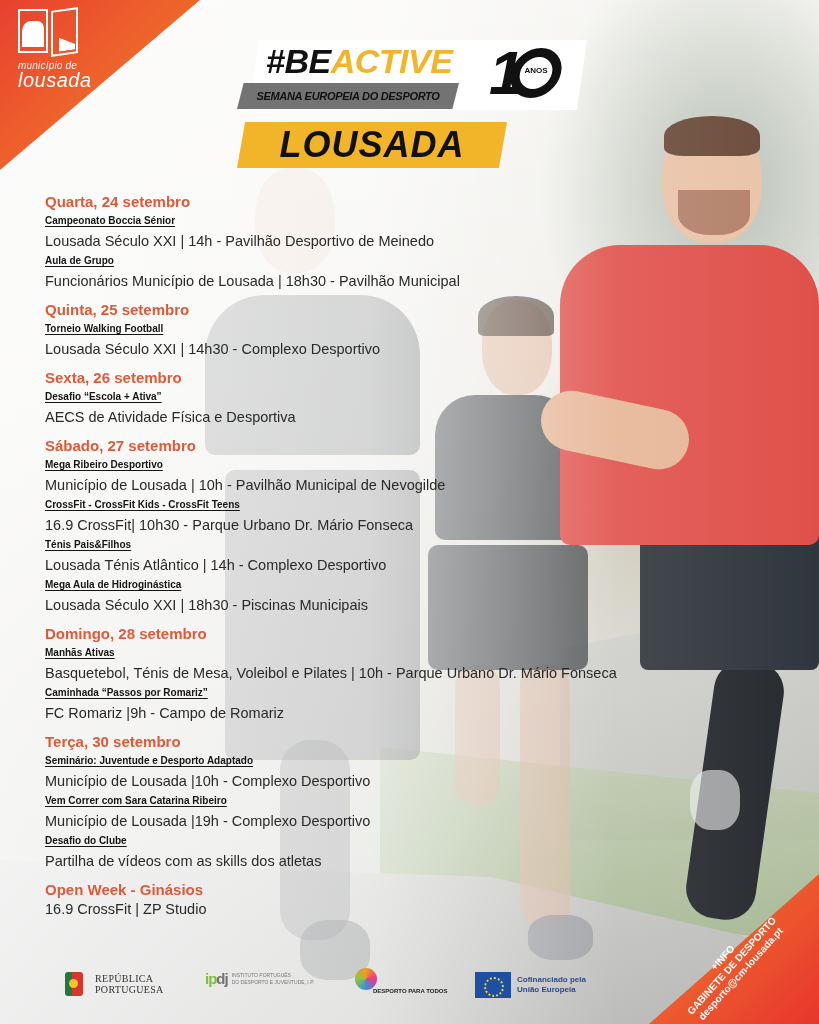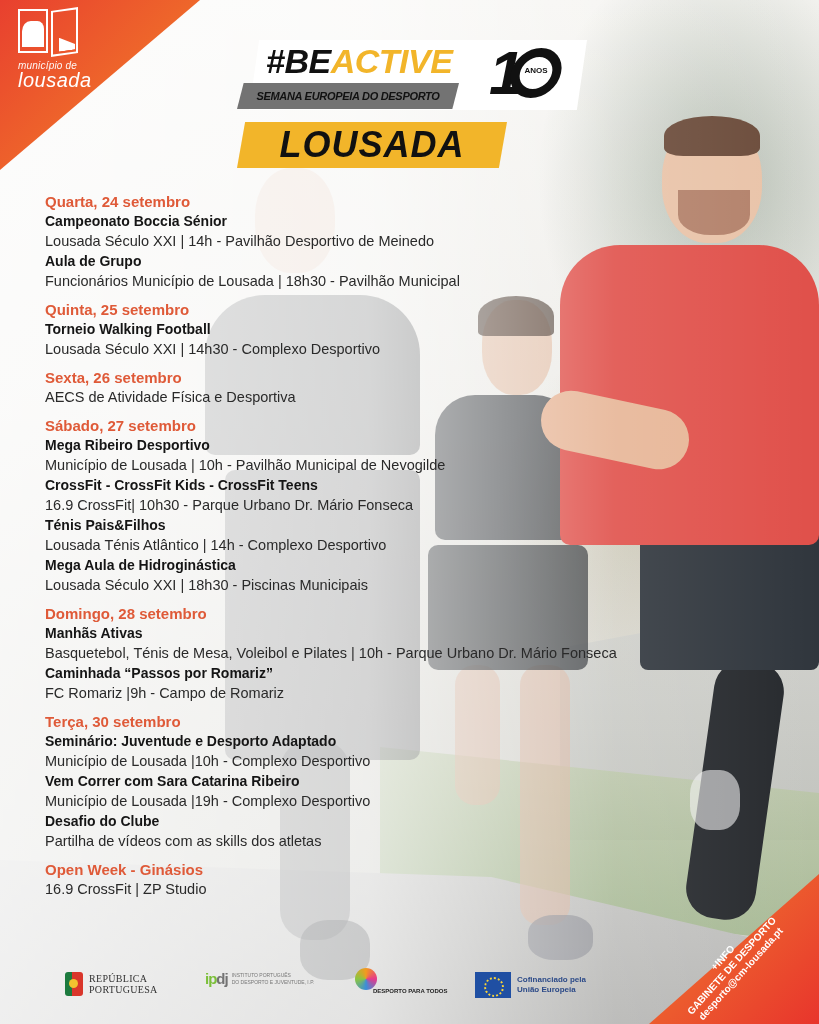--- a/index.html
+++ b/index.html
@@ -122,26 +122,26 @@
     }
     .lousada-bar span {
       display: block; text-align: center; font-size: 36px; font-weight: bold; font-style: italic;
       color: #111; line-height: 46px; letter-spacing: 1px;
     }
 
     
     .schedule { position: absolute; left: 45px; top: 192px; width: 680px; }
     .day { margin-bottom: 9px; }
     .day-title { color: #df5a38; font-weight: bold; font-size: 15px; line-height: 19px; }
-    .ev-title { color: #151515; font-weight: bold; font-size: 14px; line-height: 20px; text-underline-offset: 2px; }
+    .ev-title { color: #151515; font-weight: bold; font-size: 10px; line-height: 20px; text-decoration: underline; text-underline-offset: 2px; }
     .ev-detail { color: #2a2a2a; font-size: 14.5px; line-height: 20px; }
 
     
     .footer { position: absolute; left: 0; top: 962px; width: 819px; height: 50px; }
-    .rp { position: absolute; left: 65px; top: 10px; display: flex; align-items: center; gap: 6px; }
+    .rp { position: absolute; left: 65px; top: 10px; display: flex; align-items: center; gap: 12px; }
     .rp-flag { width: 18px; height: 24px; border-radius: 3px; background: linear-gradient(90deg, #1c7a3e 40%, #d9362b 40%); position: relative; }
     .rp-flag::after { content:""; position:absolute; left:4px; top:7px; width:9px; height:9px; border-radius:50%; background:#f2c230; }
     .rp-text { font-family: "Liberation Serif", serif; font-size: 10px; line-height: 11px; color: #333; letter-spacing: 0.3px; }
     .ipdj { position: absolute; left: 205px; top: 8px; display: flex; align-items: center; gap: 4px; }
     .ipdj-mark { font-weight: bold; font-size: 15px; color: #7bbf3a; letter-spacing: -1px; }
     .ipdj-mark b { color: #737373; }
     .ipdj-text { font-size: 5px; line-height: 7px; color: #777; }
     .dpt { position: absolute; left: 355px; top: 6px; }
     .dpt-circle { width: 22px; height: 22px; border-radius: 50%; background: conic-gradient(#f39a1f, #e6398c, #3a8fd9, #8bc541, #f39a1f); }
     .dpt-text { position: absolute; left: 18px; top: 20px; font-size: 6px; font-weight: bold; color: #222; line-height: 6px; white-space: nowrap; }
@@ -217,20 +217,21 @@
     <div class="ev-title">Aula de Grupo</div>
     <div class="ev-detail">Funcionários Município de Lousada | 18h30 - Pavilhão Municipal</div>
   </div>
   <div class="day">
     <div class="day-title">Quinta, 25 setembro</div>
     <div class="ev-title">Torneio Walking Football</div>
     <div class="ev-detail">Lousada Século XXI | 14h30 - Complexo Desportivo</div>
   </div>
   <div class="day">
     <div class="day-title">Sexta, 26 setembro</div>
+    <div class="ev-title">Desafio “Escola + Ativa”</div>
     <div class="ev-detail">AECS de Atividade Física e Desportiva</div>
   </div>
   <div class="day">
     <div class="day-title">Sábado, 27 setembro</div>
     <div class="ev-title">Mega Ribeiro Desportivo</div>
     <div class="ev-detail">Município de Lousada | 10h - Pavilhão Municipal de Nevogilde</div>
     <div class="ev-title">CrossFit - CrossFit Kids - CrossFit Teens</div>
     <div class="ev-detail">16.9 CrossFit| 10h30 - Parque Urbano Dr. Mário Fonseca</div>
     <div class="ev-title">Ténis Pais&amp;Filhos</div>
     <div class="ev-detail">Lousada Ténis Atlântico | 14h - Complexo Desportivo</div>

